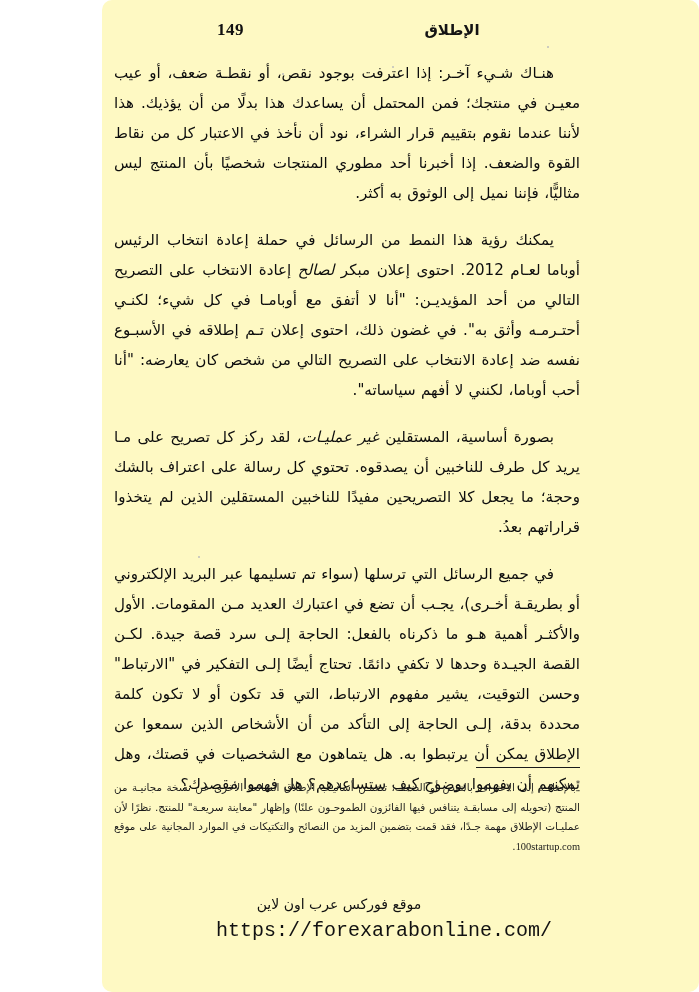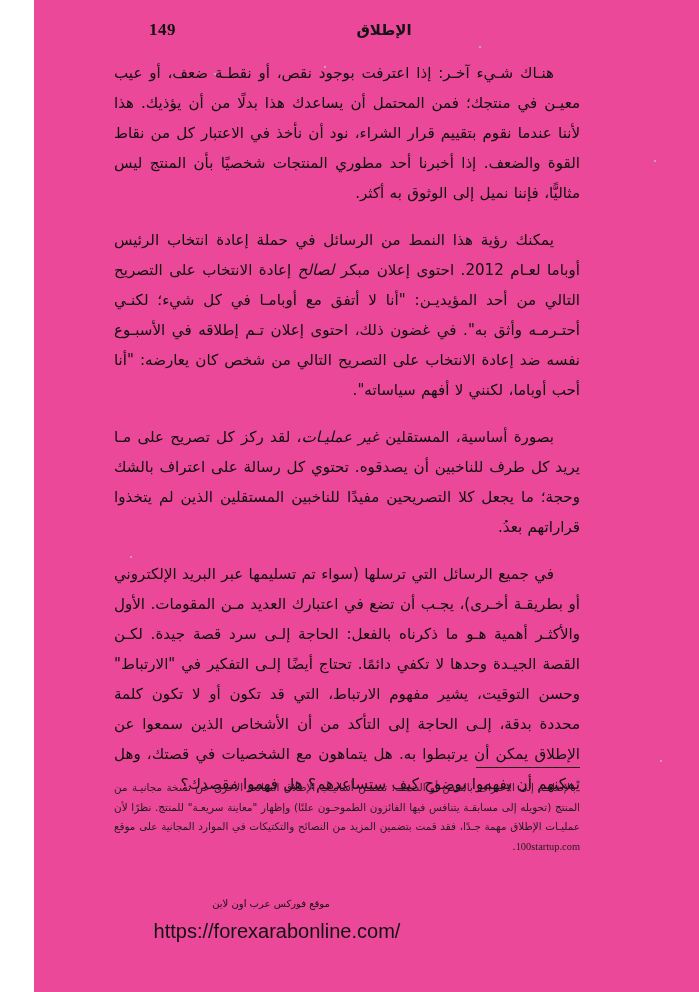--- a/index.html
+++ b/index.html
@@ -2,26 +2,27 @@
 <html lang="ar" dir="rtl"><head>
 <meta charset="utf-8">
 <style>
   html, body {
     margin: 0;
     padding: 0;
     background: #ffffff;
   }
   .page {
     position: relative;
-    width: 665px;
+    width: 597px;
     height: 992px;
-    background: #ec4899;
+    background: #fef9c3;
     overflow: hidden;
     font-family: "DejaVu Sans", "Liberation Sans", sans-serif;
     color: #0d0d0d;
+    border-radius: 10px;
   }
 
   
   .running-head {
     position: absolute;
     top: 20px;
     left: 115px;
     width: 470px;
     height: 26px;
     direction: rtl;
@@ -104,33 +105,33 @@
   
   .watermark {
     position: absolute;
     top: 893px;
     left: 30px;
     width: 420px;
     direction: rtl;
     color: #111;
   }
   .wm-ar {
-    font-size: 10px;
+    font-size: 14px;
     text-align: center;
     line-height: 22px;
     padding-right: 6px;
   }
   .wm-url {
     direction: ltr;
     font-size: 20px;
     line-height: 28px;
-    text-align: center;
+    text-align: right;
     margin-top: 2px;
     margin-left: 6px;
-    font-family: Liberation Sans, sans-serif;
+    font-family: Liberation Mono, monospace;
   }
 
   
   .speck {
     position: absolute;
     background: #bdbdbd;
     border-radius: 50%;
     width: 2px;
     height: 2px;
   }

